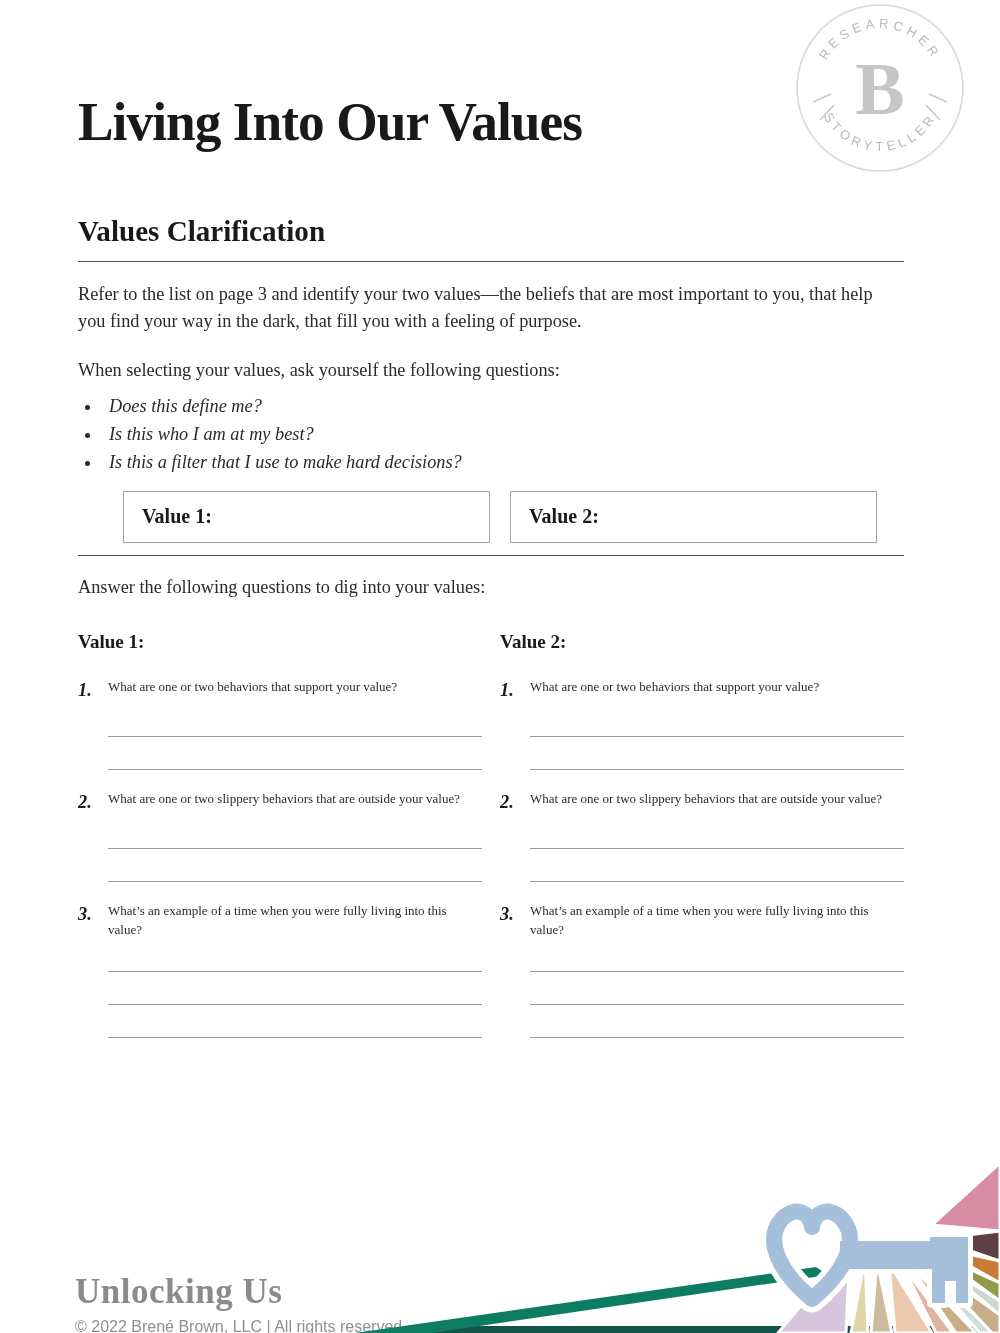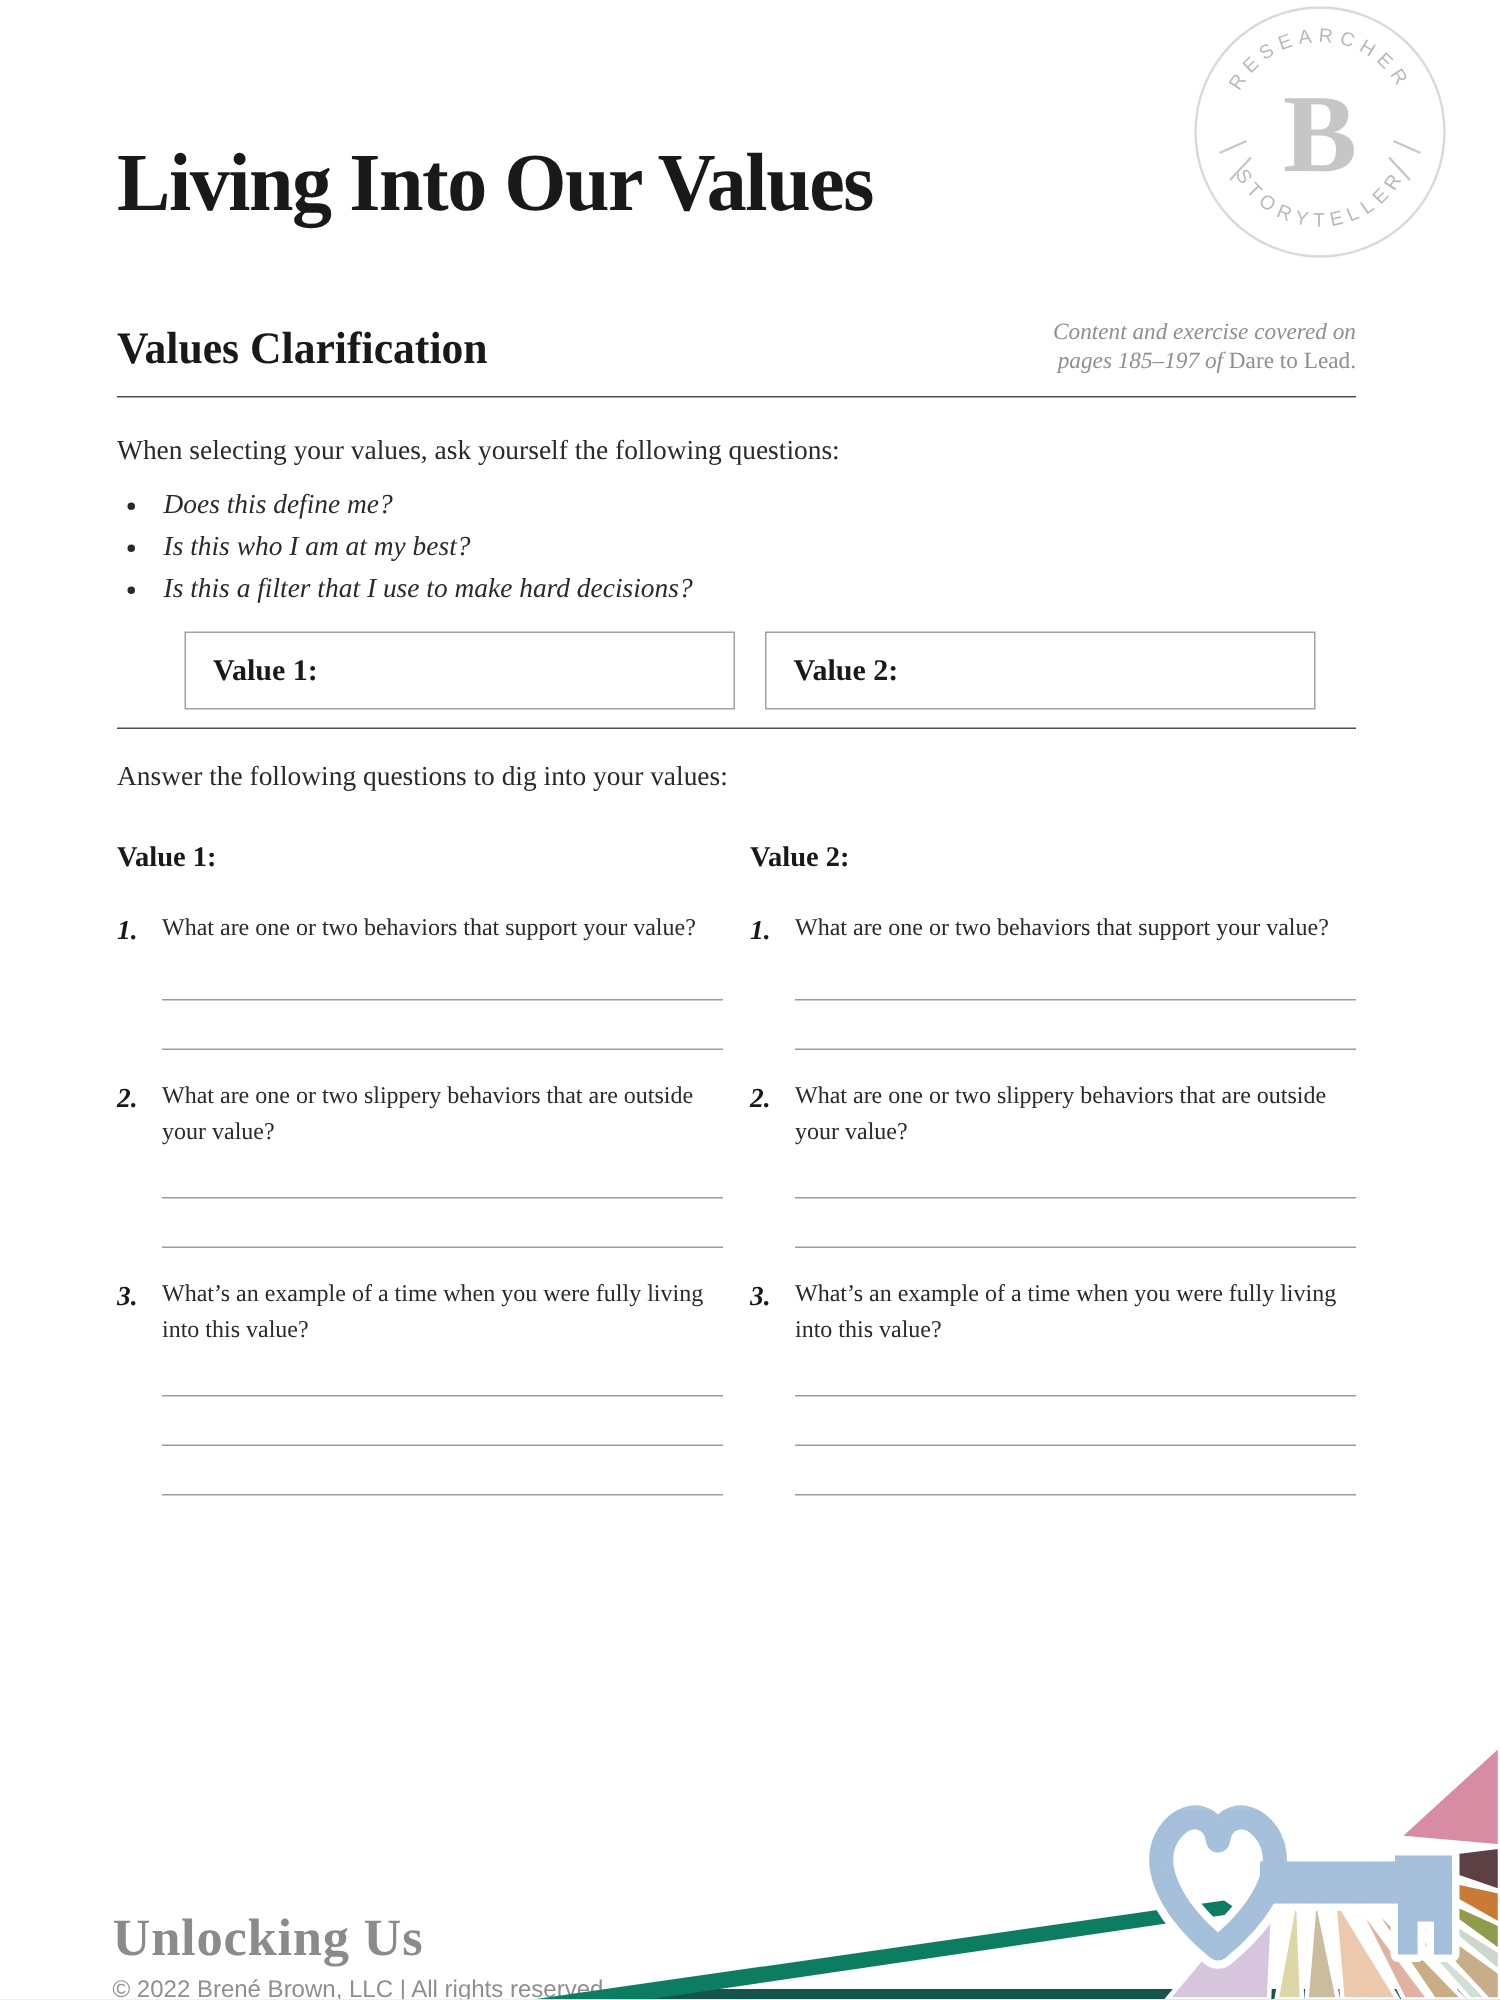--- a/index.html
+++ b/index.html
@@ -49,21 +49,21 @@
   }
 
   
   p.body.intro2 { margin-top:18px; }
   .cols { display:flex; margin-top:30px; }
   .col { width:415px; }
   .col + .col { margin-left:18px; }
   .col h3 { margin:0 0 24px 0; font-size:19px; font-weight:bold; color:#191917; }
   .q { display:flex; margin:0; }
   .q .qnum { flex:none; width:30px; font-weight:bold; font-style:italic; font-size:18.3px; line-height:1.47; color:#191917; }
-  .q .qtext { font-size:16px; line-height:1.47; color:#2b2a28; }
+  .q .qtext { font-size:13px; line-height:1.47; color:#2b2a28; }
   .alines { margin:0 0 19px 30px; }
   .aline { height:32px; border-bottom:1px solid #9b9b9b; }
 
   
   .footer { position:absolute; left:75px; top:1272px; }
   .brand {
     font-family:"Liberation Serif", serif; font-weight:bold;
     font-size:35px; color:#8b8b8b; letter-spacing:0.5px;
   }
   .copyright { margin-top:6px; font-family:Liberation Sans, sans-serif; font-size:16px; color:#8f8f8f; }
@@ -97,27 +97,24 @@
       <line x1="135" y1="92" x2="153" y2="100"></line>
       <line x1="132" y1="103" x2="146" y2="118"></line>
     </g>
   </svg>
 
   <div class="content">
     <h1 class="title">Living Into Our Values</h1>
 
     <div class="sec-head first">
       <h2 class="sec-title">Values Clarification</h2>
-      <div class="ref-note">
-        <span>Content and exercise covered on</span><br>
-        <span>pages 185–197 of </span><span class="roman">Dare to Lead.</span>
-      </div>
     </div>
     <div class="rule"></div>
 
+    <p class="body intro1">Refer to the list on page 3 and identify your two values—the beliefs that are most important to you, that help you find your way in the dark, that fill you with a feeling of purpose.</p>
     <p class="body prompt">When selecting your values, ask yourself the following questions:</p>
 
     <ul class="qs">
       <li>Does this define me?</li>
       <li>Is this who I am at my best?</li>
       <li>Is this a filter that I use to make hard decisions?</li>
     </ul>
 
     <div class="boxes">
       <div class="value-box">

